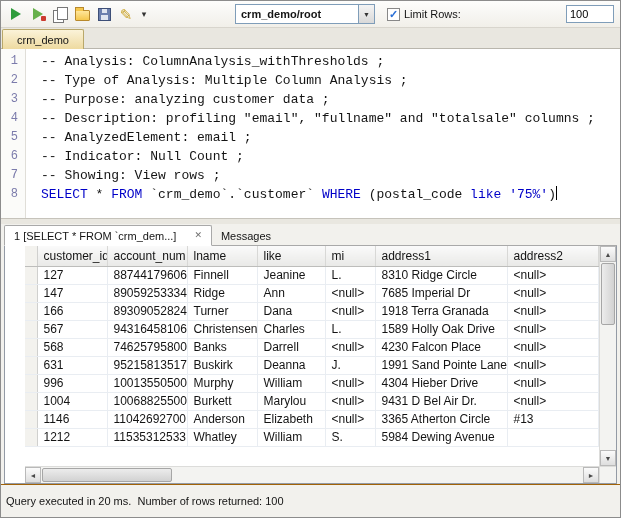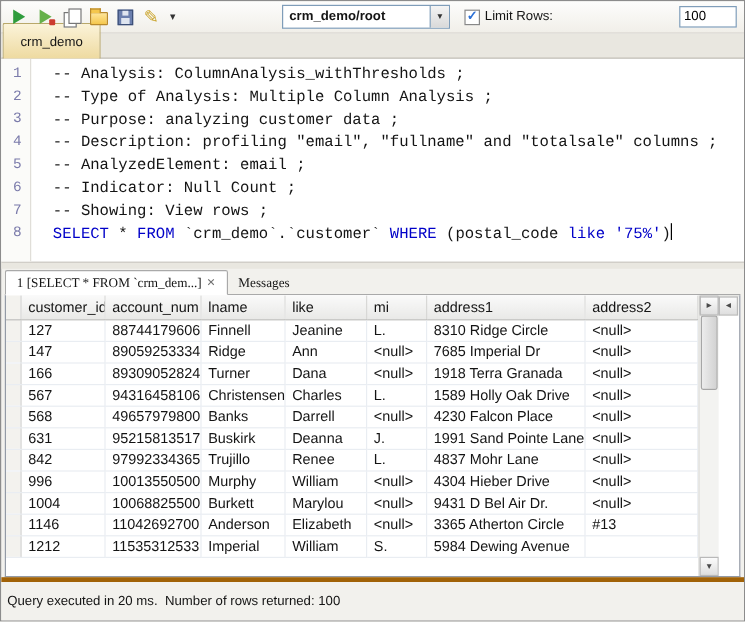--- a/index.html
+++ b/index.html
@@ -36,53 +36,53 @@
 
   .limit-rows { display:flex; align-items:center; margin-left:12px; gap:4px; }
   .checkbox { width:13px; height:13px; background:#fff; border:1px solid #888; color:#2a6fd6;
               font-weight:bold; font-size:11px; line-height:1; display:flex; align-items:center; justify-content:center; }
   .limit-input { margin-left:auto; width:48px; height:18px; border:1px solid #7f9db9;
                  font:11px "Liberation Sans", sans-serif; padding:0 3px; }
 
   
   .tabstrip { height:21px; flex:none; background:#e9e7e0; border-bottom:1px solid #b9b6ad;
               display:flex; align-items:flex-end; padding-left:1px; }
-  .etab { height:30px; margin-bottom:-1px; padding:0 14px; display:flex; align-items:center;
+  .etab { height:20px; margin-bottom:-1px; padding:0 14px; display:flex; align-items:center;
           background:linear-gradient(#fbf3d9,#eedaa0); border:1px solid #b9a86a; border-bottom:none;
           border-radius:2px 2px 0 0; }
 
   
   .editor { height:170px; flex:none; background:#fff; position:relative; overflow:hidden;
             font-family:"Liberation Mono","DejaVu Sans Mono",monospace; font-size:13px; line-height:19px;
             border-bottom:1px solid #c6c3bb; padding-top:3px; }
   .editor::before { content:""; position:absolute; left:0; top:0; bottom:0; width:24px;
             background:#fbfbf9; border-right:1px solid #e0ded8; }
   .ed-line { display:flex; position:relative; }
   .ed-num { width:24px; flex:none; text-align:right; padding-right:7px; font-size:12px;
             color:var(--lineno,#7b7bab); position:relative; z-index:1; }
-  .ed-code { white-space:pre; padding-left:4px; position:relative; z-index:1;margin-left:15px; }
+  .ed-code { white-space:pre; padding-left:16px; position:relative; z-index:1; }
   .tk-kw { color:var(--kw,#0000c8); }
   .tk-str { color:var(--strc,#0000c8); }
   .tk-comment { color:var(--comment,#141414); }
   .tk-plain { color:#141414; }
   .caret { display:inline-block; width:1px; height:14px; background:#000; vertical-align:-2px; }
 
   .sash { height:5px; flex:none; background:#e9e7e0; }
 
   
   .rtabs { height:22px; flex:none; display:flex; align-items:flex-end; margin:0 3px;
            border-bottom:1px solid #a9a9a9; }
-  .rtab { height:21px; margin-bottom:-1px; display:flex; align-items:center; padding:0 9px; gap:4px;font-family:Liberation Serif, serif; }
+  .rtab { height:21px; margin-bottom:-1px; display:flex; align-items:center; padding:0 9px; gap:18px; }
   .rtab.active { background:#fff; border:1px solid #a9a9a9; border-bottom:1px solid #fff;
                  border-radius:2px 2px 0 0; }
   .rtab .close { font-size:9px; color:#707070; line-height:1; }
 
   
   .results-panel { flex:1; margin:0 3px; border:1px solid #939aa5; border-top:none;
-                   display:flex; overflow:hidden; background:#fff; }
+                   display:flex; flex-direction:column; overflow:hidden; background:#fff;padding-left:20px; }
   .table-wrap { flex:1; display:flex; overflow:hidden; }
   .grid { flex:1; overflow:hidden; background:#fff; }
   table { border-collapse:collapse; table-layout:fixed; width:100%; font-size:12px; }
   th { height:20px; background:linear-gradient(#fafafa,#e9e9e7); border-right:1px solid #d8d8d6;
        border-bottom:1px solid #bdbdbb; font-weight:normal; text-align:left; padding:0 6px;
        white-space:nowrap; overflow:hidden; }
   td { height:18px; border-right:1px solid #e9edf2; border-bottom:1px solid #e9edf2; padding:0 6px;
        white-space:nowrap; overflow:hidden; }
   th.selcol, td.selcol { background:#f3f2ee; border-right:1px solid #d0d0ce; padding:0; }
 
@@ -97,21 +97,21 @@
   .hscroll-row { height:17px; flex:none; display:flex; border-top:1px solid #dcdcda; background:#f3f3f1; }
   .hscroll { flex:1; position:relative; }
   .hscroll .sb-btn { width:16px; height:100%; position:absolute; top:0; }
   .hscroll .sb-btn.left { left:0; }
   .hscroll .sb-btn.right { right:0; }
   .hthumb { position:absolute; left:17px; top:1px; bottom:1px; width:130px; border:1px solid #a6a6a6;
             background:linear-gradient(#ececec,#d2d2d2); border-radius:2px; }
   .corner { width:17px; flex:none; border-left:1px solid #dcdcda; }
 
   
-  .statusbar { height:20px; flex:none; border-top:4px solid #a16207; background:#f2f1ed;
+  .statusbar { height:20px; flex:none; border-top:1px solid #a16207; background:#f2f1ed;
                display:flex; align-items:center; padding:16px 5px; }
   .status-text { white-space:pre; }
 </style>
 </head>
 <body>
 
 <div class="window">
 
   <div class="toolbar">
     <button class="tb-btn">
@@ -265,49 +265,39 @@
                 <td>94316458106</td>
                 <td>Christensen</td>
                 <td>Charles</td>
                 <td>L.</td>
                 <td>1589 Holly Oak Drive</td>
                 <td>&lt;null&gt;</td>
               </tr>
               <tr>
                 <td class="selcol"></td>
                 <td>568</td>
-                <td>49657979800</td>
+                <td>74625795800</td>
                 <td>Banks</td>
                 <td>Darrell</td>
                 <td>&lt;null&gt;</td>
                 <td>4230 Falcon Place</td>
                 <td>&lt;null&gt;</td>
               </tr>
               <tr>
                 <td class="selcol"></td>
                 <td>631</td>
                 <td>95215813517</td>
                 <td>Buskirk</td>
                 <td>Deanna</td>
                 <td>J.</td>
                 <td>1991 Sand Pointe Lane</td>
                 <td>&lt;null&gt;</td>
               </tr>
               <tr>
                 <td class="selcol"></td>
-                <td>842</td>
-                <td>97992334365</td>
-                <td>Trujillo</td>
-                <td>Renee</td>
-                <td>L.</td>
-                <td>4837 Mohr Lane</td>
-                <td>&lt;null&gt;</td>
-              </tr>
-              <tr>
-                <td class="selcol"></td>
                 <td>996</td>
                 <td>10013550500</td>
                 <td>Murphy</td>
                 <td>William</td>
                 <td>&lt;null&gt;</td>
                 <td>4304 Hieber Drive</td>
                 <td>&lt;null&gt;</td>
               </tr>
               <tr>
                 <td class="selcol"></td>
@@ -326,21 +316,21 @@
                 <td>Anderson</td>
                 <td>Elizabeth</td>
                 <td>&lt;null&gt;</td>
                 <td>3365 Atherton Circle</td>
                 <td>#13</td>
               </tr>
               <tr>
                 <td class="selcol"></td>
                 <td>1212</td>
                 <td>11535312533</td>
-                <td>Imperial</td>
+                <td>Whatley</td>
                 <td>William</td>
                 <td>S.</td>
                 <td>5984 Dewing Avenue</td>
                 <td></td>
               </tr>
             </tbody>
         </table>
       </div>
       <div class="vscroll">
         <div class="sb-btn">▲</div>

